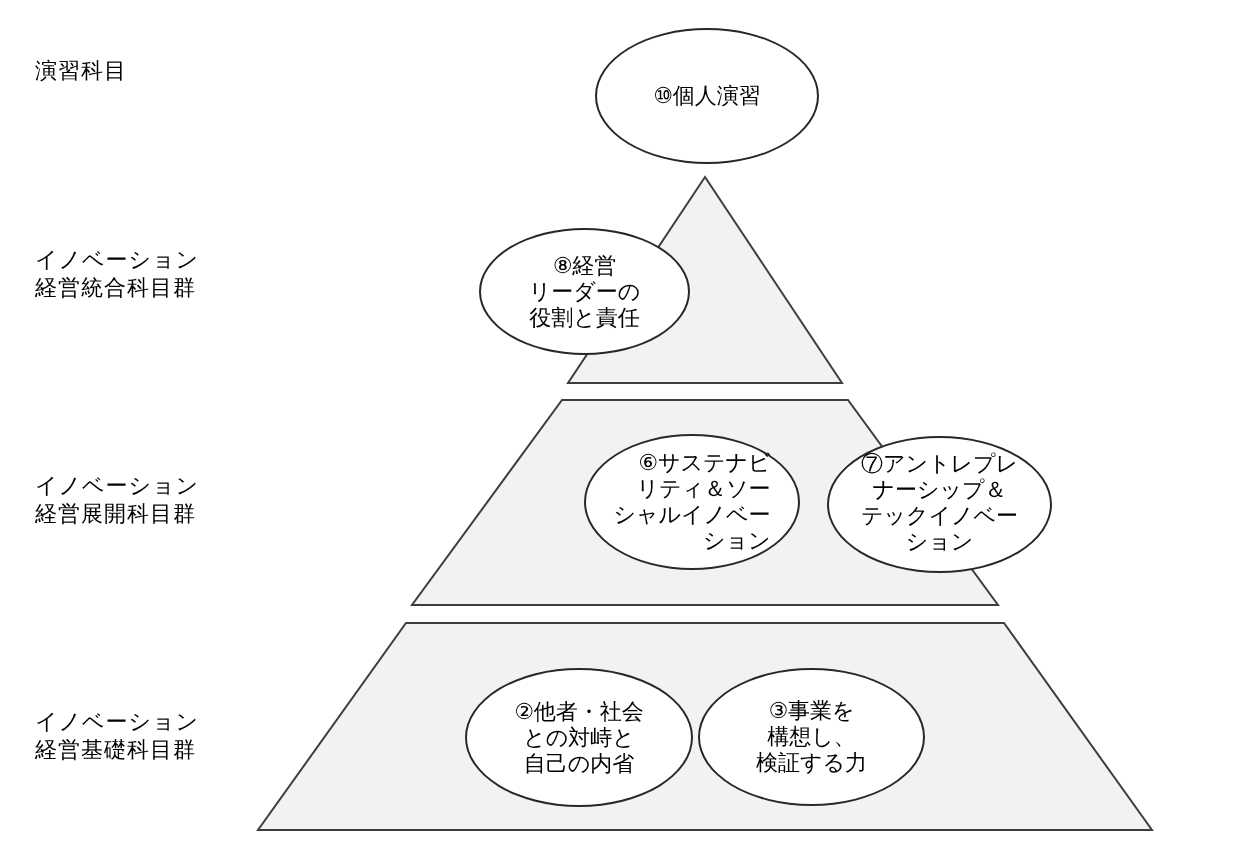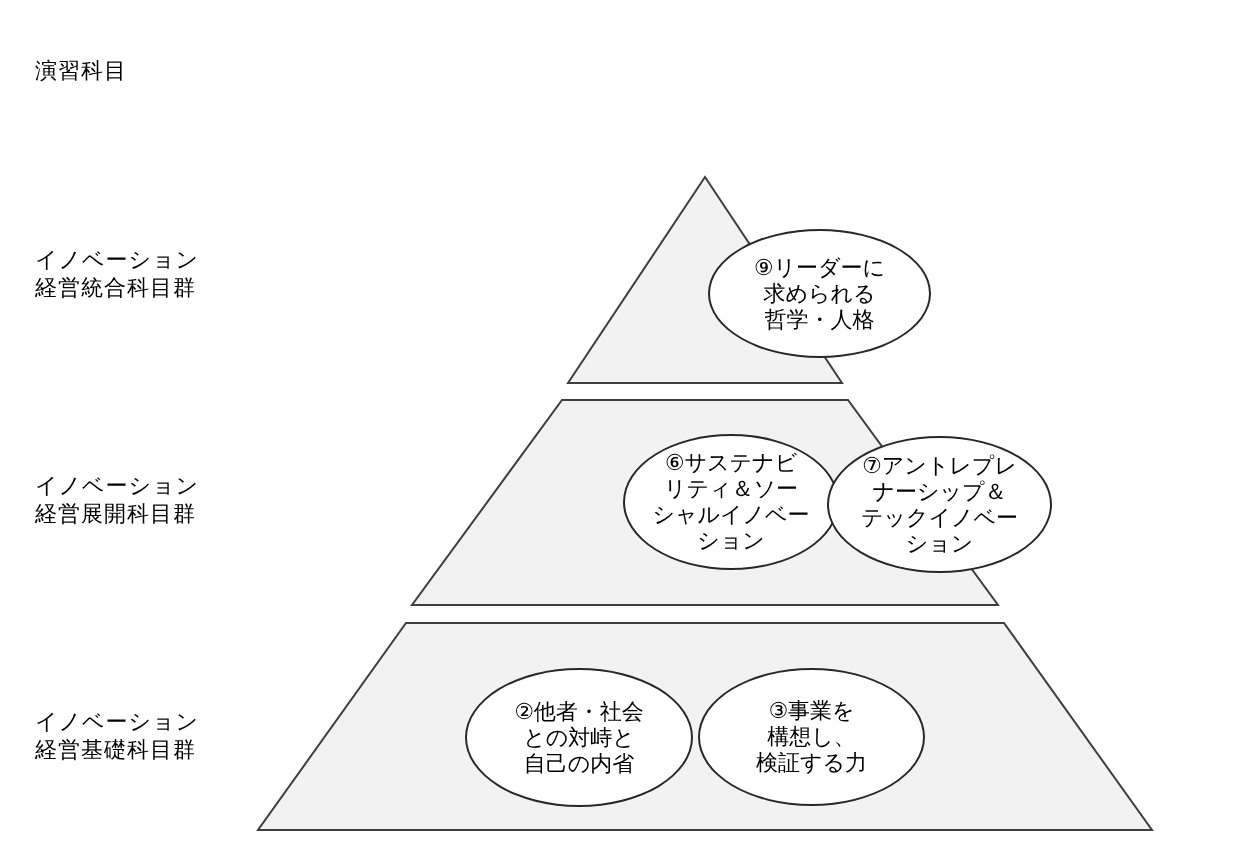--- a/index.html
+++ b/index.html
@@ -65,34 +65,37 @@
   </svg>
 
   <div class="tier-label" style="top:57px;">演習科目</div>
   <div class="tier-label" style="top:246px;">イノベーション
 経営統合科目群</div>
   <div class="tier-label" style="top:472px;">イノベーション
 経営展開科目群</div>
   <div class="tier-label" style="top:708px;">イノベーション
 経営基礎科目群</div>
 
-
-  <div class="ellipse" style="left:708px;top:229px;width:223px;height:129px;">
-    <span class="label">⑨リーダーに
-求められる
-哲学・人格</span>
+  <div class="ellipse" style="left:595px;top:28px;width:224px;height:136px;">
+    <span class="label">⑩個人演習</span>
   </div>
 
-  <div class="ellipse" style="left:623px;top:434px;width:216px;height:136px;">
+  <div class="ellipse" style="left:479px;top:228px;width:211px;height:127px;">
+    <span class="label">⑧経営
+リーダーの
+役割と責任</span>
+  </div>
+
+  <div class="ellipse" style="left:584px;top:434px;width:216px;height:136px;text-align:right;">
     <span class="label">⑥サステナビ
 リティ＆ソー
 シャルイノベー
 ション</span>
   </div>
-  <div class="ellipse" style="left:827px;top:436px;width:225px;height:137px;">
+  <div class="ellipse" style="left:827px;top:436px;width:225px;height:137px;font-family:Liberation Mono, monospace;">
     <span class="label">⑦アントレプレ
 ナーシップ＆
 テックイノベー
 ション</span>
   </div>
 
   <div class="ellipse" style="left:698px;top:668px;width:227px;height:138px;">
     <span class="label">③事業を
 構想し、
 検証する力</span>

